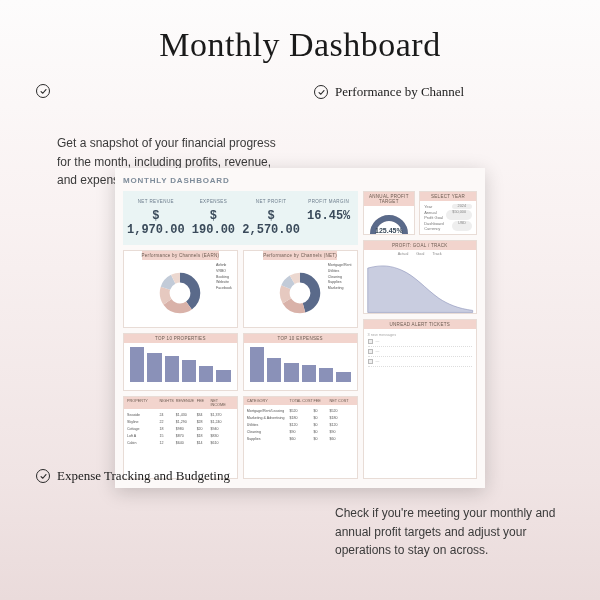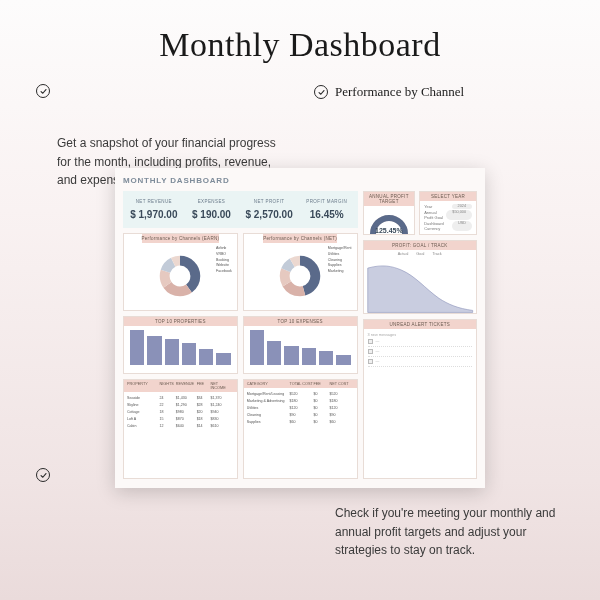--- a/index.html
+++ b/index.html
@@ -92,21 +92,21 @@
   .dash-left { display: flex; flex-direction: column; gap: 5px; }
   .kpi-row {
     background: #eaf4f4;
     display: grid;
     grid-template-columns: repeat(4, 1fr);
     padding: 8px 4px;
     gap: 4px;
   }
   .kpi { text-align: center; }
   .kpi-label { font-size: 4.5px; color: #6a7a8a; letter-spacing: 0.4px; }
-  .kpi-val { font-size: 10px; color: #3a4a5a; margin-top: 5px; font-weight: 600; }
+  .kpi-val { font-size: 12px; color: #3a4a5a; margin-top: 5px; font-weight: 600; font-family: Liberation Mono, monospace; }
   .mini-head {
     background: #f2d4cd;
     font-size: 4.5px;
     color: #6a5a50;
     text-align: center;
     padding: 2px 0;
     letter-spacing: 0.3px;
   }
   .donuts {
     display: grid;
@@ -493,18 +493,19 @@
 </div>
 
 <div class="features-bottom">
   <div class="feature">
     <div class="feature-head">
       <span class="check-ring">
         <svg viewBox="0 0 10 10">
             <path d="M1.5 5.2 L4 7.5 L8.5 2.2" stroke="#2a2a2a" stroke-width="1.6" fill="none" stroke-linecap="round" stroke-linejoin="round"></path>
           </svg>
       </span>
+      <span class="feature-title">Expense Tracking and Budgeting</span>
     </div>
   </div>
   <div class="feature">
-    <div class="feature-desc">Check if you're meeting your monthly and annual profit targets and adjust your strategies to stay on track.</div>
+    <div class="feature-desc">Check if you're meeting your monthly and annual profit targets and adjust your operations to stay on across.</div>
   </div>
 </div>
 
 </body></html>

